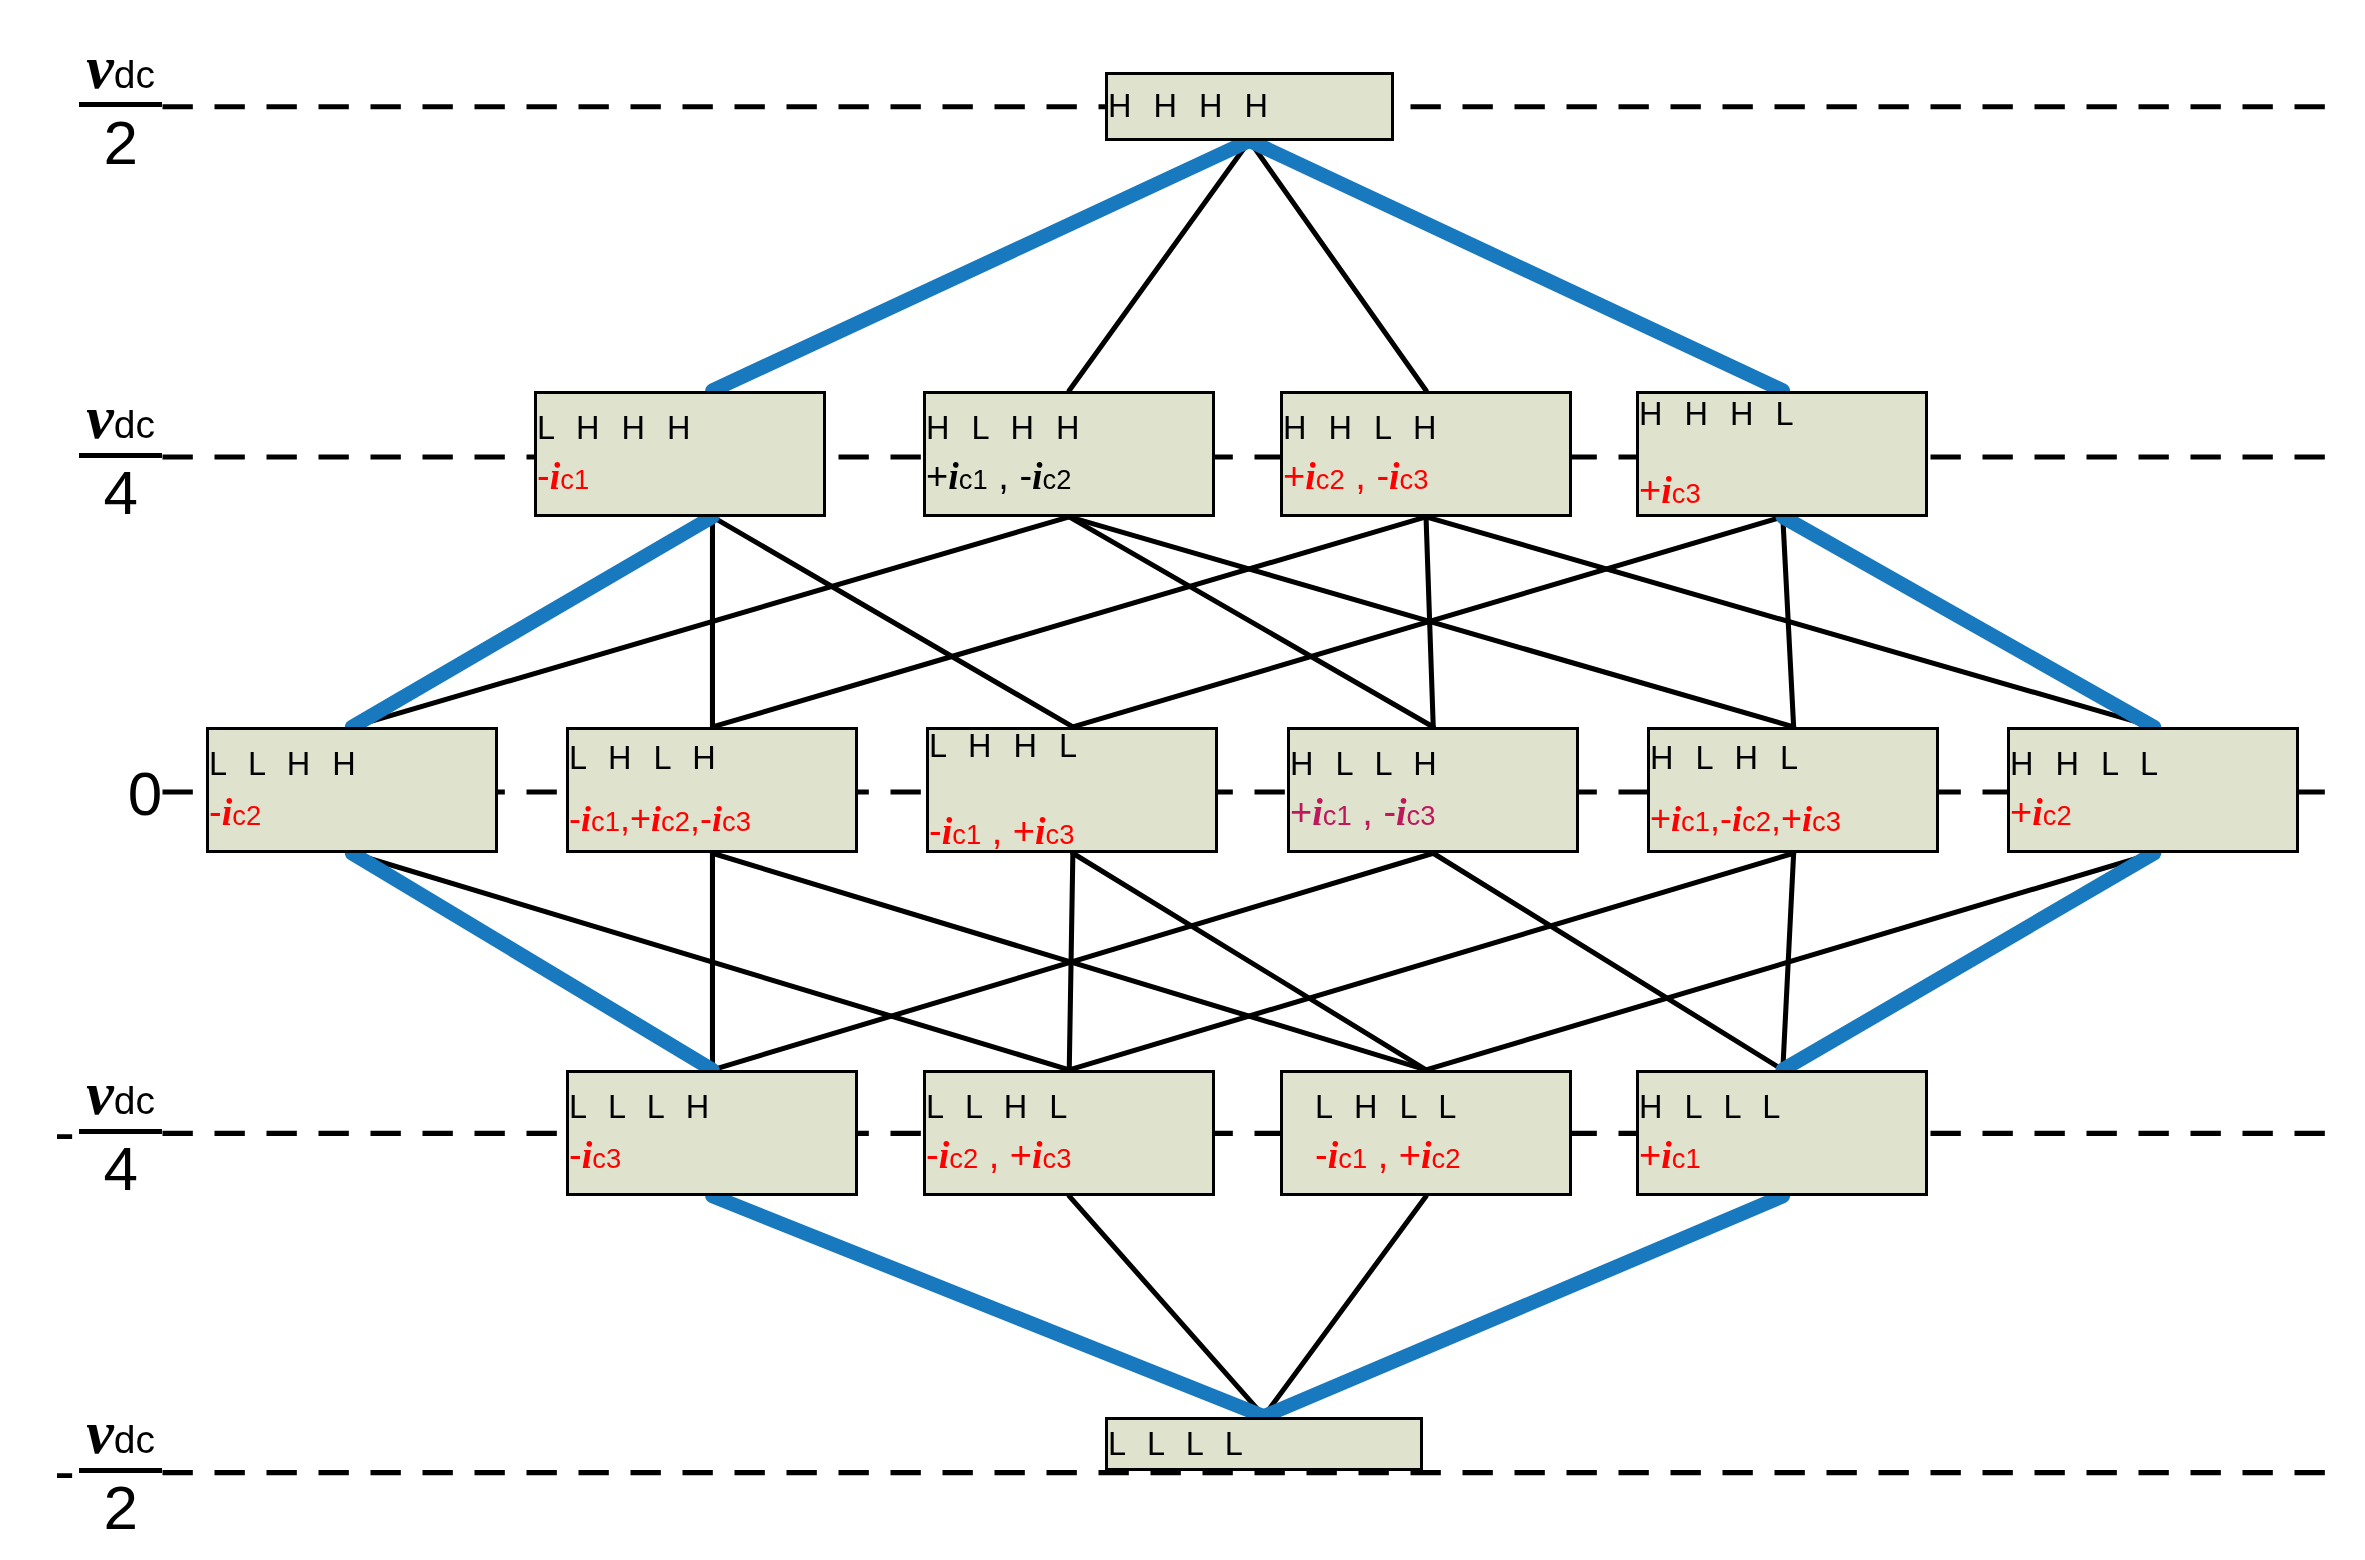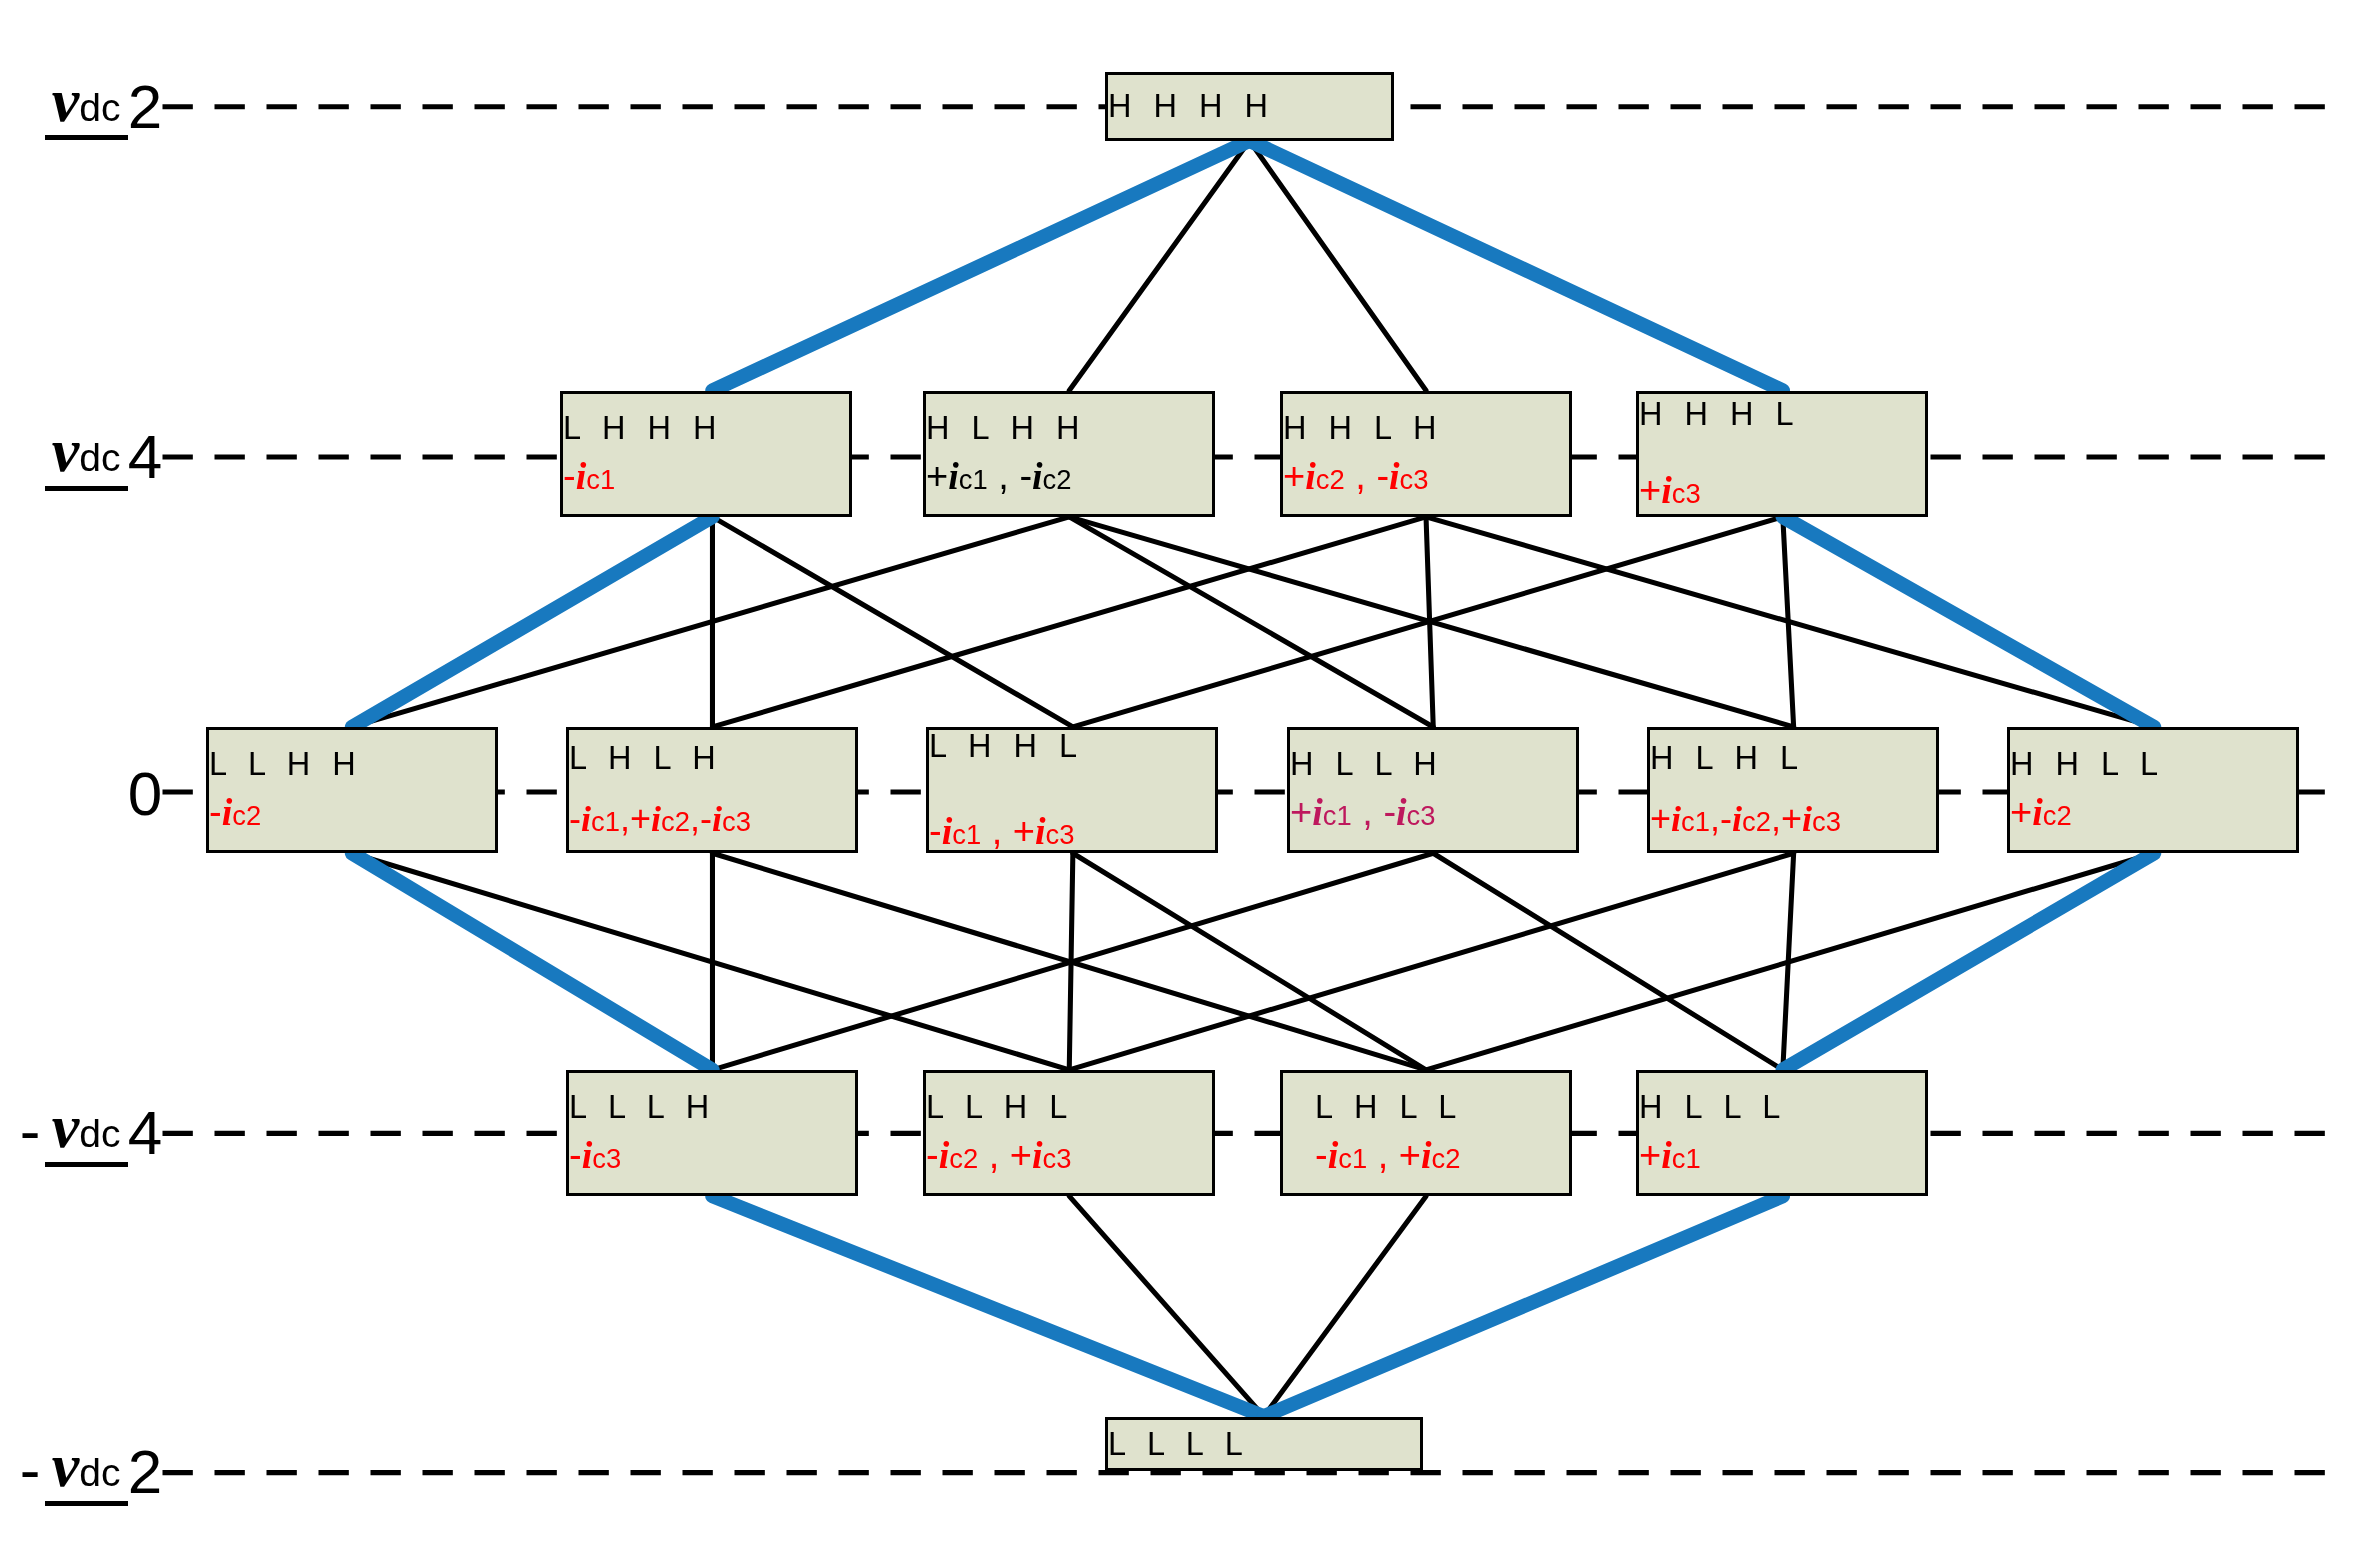--- a/index.html
+++ b/index.html
@@ -1,20 +1,20 @@
 <!DOCTYPE html>
 <html style="font-size:11.6px"><head>
 <meta charset="utf-8">
 <style>
   html,body{margin:0;padding:0;background:#ffffff;}
   body{width:2366px;height:1560px;font-family:"Liberation Sans",sans-serif;overflow:hidden;}
   #stage{position:relative;width:2366px;height:1560px;}
   svg{position:absolute;left:0;top:0;width:2366px;height:1560px;}
   .axlabel{position:absolute;color:#000;font-family:"Liberation Sans",sans-serif;}
-  .frac{display:inline-flex;flex-direction:row;align-items:center;vertical-align:middle;line-height:1;text-align:center;}
+  .frac{display:inline-flex;flex-direction:column;align-items:center;vertical-align:middle;line-height:1;text-align:center;}
   .frac .num{border-bottom:5px solid #000;padding:0 7.2px 4.3px 7.2px;}
   .frac .den{padding-top:4.3px;}
   .vsym{font-style:italic;font-weight:bold;font-size:62px;font-family:"Liberation Serif",serif;}
   .sub{font-size:39px;font-style:normal;font-weight:normal;font-family:"Liberation Sans",sans-serif;}
   .den{font-size:62px;font-family:"Liberation Sans",sans-serif;}
   .minus{font-size:62px;vertical-align:middle;padding-right:4.3px;}
   .zero{font-size:62px;font-family:"Liberation Sans",sans-serif;}
   .rowwrap{display:flex;align-items:center;}
   .node{position:absolute;background:#dfe2cd;border:3.6px solid #000;box-sizing:border-box;
         display:flex;flex-direction:column;align-items:flex-start;justify-content:center;}
@@ -107,21 +107,21 @@
             <span class="num"><span class="vsym">v</span><span class="sub">dc</span></span>
             <span class="den">2</span>
           </span>
         </span>
       </div>
     </div>
   <div id="nodes">
       <div class="node" style="left: 1105px; top: 72px; width: 289px; height: 69px; background: rgb(223, 226, 205); border-color: rgb(0, 0, 0);">
         <div class="states">H H H H</div>
       </div>
-      <div class="node" style="left: 560px; top: 391px; width: 292px; height: 126px; background: rgb(223, 226, 205); border-color: rgb(0, 0, 0);">
+      <div class="node" style="left: 534px; top: 391px; width: 292px; height: 126px; background: rgb(223, 226, 205); border-color: rgb(0, 0, 0);">
         <div class="states">L H H H</div>
         <div class="curr" style="color: rgb(255, 0, 0);">-<i>i</i><span class="cs">c1</span></div>
       </div>
       <div class="node" style="left: 923px; top: 391px; width: 292px; height: 126px; background: rgb(223, 226, 205); border-color: rgb(0, 0, 0);">
         <div class="states">H L H H</div>
         <div class="curr" style="color: #000000;">+<i>i</i><span class="cs">c1</span> , -<i>i</i><span class="cs">c2</span></div>
       </div>
       <div class="node" style="left: 1280px; top: 391px; width: 292px; height: 126px; background: rgb(223, 226, 205); border-color: rgb(0, 0, 0);">
         <div class="states">H H L H</div>
         <div class="curr" style="color: rgb(255, 0, 0);">+<i>i</i><span class="cs">c2</span> , -<i>i</i><span class="cs">c3</span></div>

